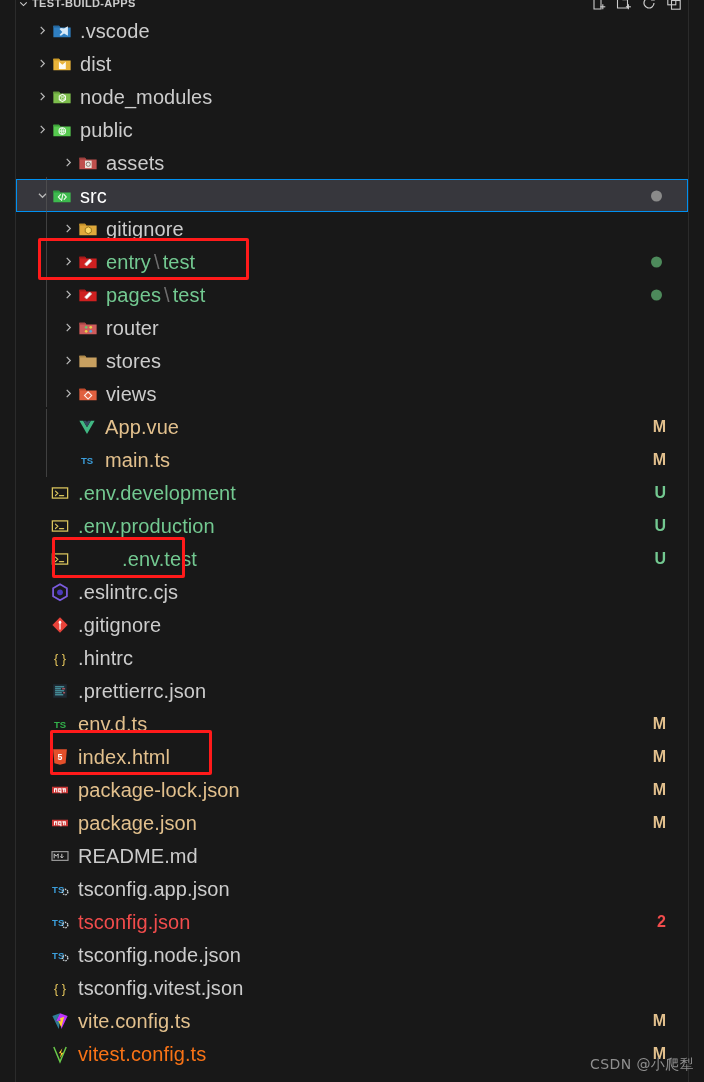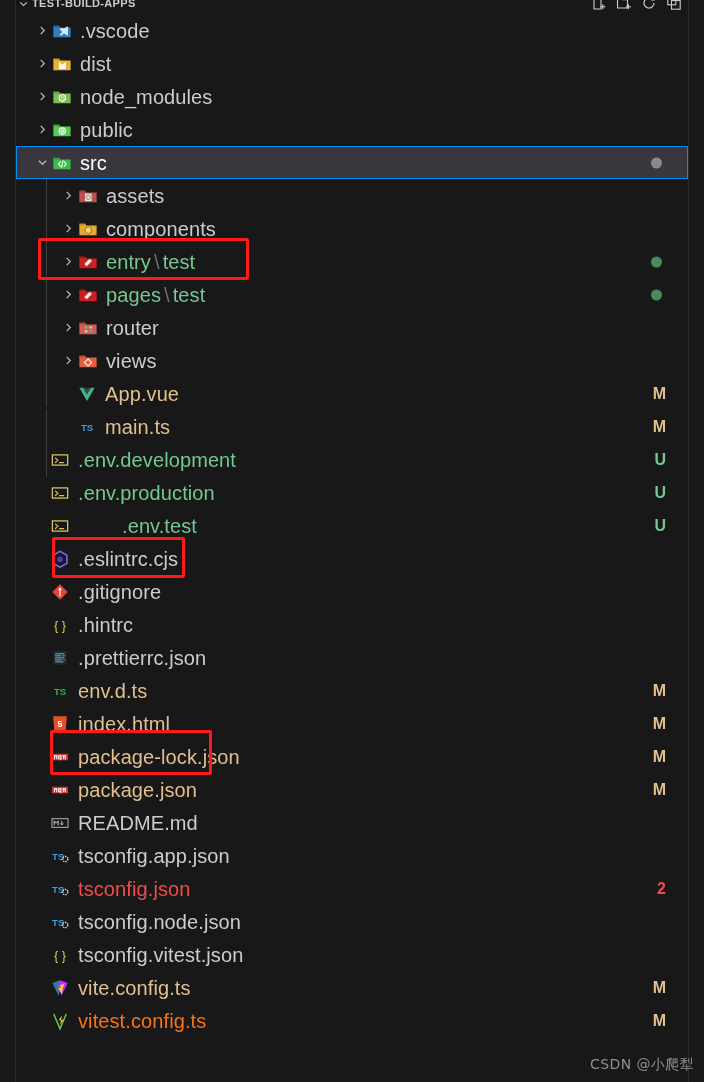--- a/index.html
+++ b/index.html
@@ -198,70 +198,70 @@
         <span class="icon">
           <svg viewBox="0 0 22 22" width="20" height="20">
             <path d="M1.5 5.2h6.2l1.5 1.9h11.3V18H1.5z" fill="#56c94f"></path>
             <path d="M1.5 5.2h6.2l1.5 1.9H1.5z" fill="#3da238"></path>
             <circle cx="11.3" cy="12.2" r="3.6" fill="none" stroke="#eefbee" stroke-width="1.2"></circle>
             <path d="M7.7 12.2h7.2M11.3 8.6c1.6 1.6 1.6 5.6 0 7.2-1.6-1.6-1.6-5.6 0-7.2z" stroke="#eefbee" stroke-width="1.1" fill="none"></path>
           </svg>
         </span>
         <span class="label" style="color: rgb(204, 204, 204);">public</span>
       </div>
-      <div class="row selected">
-        <div class="focus-border"></div>
-        <span class="indent ind-1"></span>
-        <span class="twisty">
-          <svg viewBox="0 0 16 16" fill="none" stroke="currentColor" stroke-width="1.5">
-            <path d="M3.6 5.8 8 10.2l4.4-4.4"></path>
-          </svg>
-        </span>
-        <span class="icon">
-          <svg viewBox="0 0 22 22" width="20" height="20">
-            <path d="M1.5 5.2h6.2l1.5 1.9h11.3V18H1.5z" fill="#3dba4e"></path>
-            <path d="M1.5 5.2h6.2l1.5 1.9H1.5z" fill="#2c9a3c"></path>
-            <path d="M9.3 9.5 7 12.1l2.3 2.6M13.4 9.5l2.3 2.6-2.3 2.6M12.1 8.6l-1.6 7.2" stroke="#eafbe9" stroke-width="1.25" fill="none" stroke-linecap="round"></path>
-          </svg>
-        </span>
-        <span class="label" style="color: rgb(255, 255, 255);">src</span>
-        <span class="dot" style="background: rgb(138, 138, 138);"></span>
-      </div>
       <div class="row">
         <span class="indent ind-2"></span>
         <span class="twisty">
           <svg viewBox="0 0 16 16" fill="none" stroke="currentColor" stroke-width="1.5">
             <path d="M5.8 3.6 10.2 8l-4.4 4.4"></path>
           </svg>
         </span>
         <span class="icon">
           <svg viewBox="0 0 22 22" width="20" height="20">
             <path d="M1.5 5.2h6.2l1.5 1.9h11.3V18H1.5z" fill="#c0504d"></path>
             <path d="M1.5 5.2h6.2l1.5 1.9H1.5z" fill="#9b3f3d"></path>
             <rect x="7.7" y="8.4" width="7.3" height="8.2" fill="#ece6df"></rect>
             <circle cx="11.3" cy="12.4" r="2.3" fill="none" stroke="#7a6f66" stroke-width="1"></circle>
           </svg>
         </span>
         <span class="label" style="color: rgb(204, 204, 204);">assets</span>
       </div>
+      <div class="row selected">
+        <div class="focus-border"></div>
+        <span class="indent ind-1"></span>
+        <span class="twisty">
+          <svg viewBox="0 0 16 16" fill="none" stroke="currentColor" stroke-width="1.5">
+            <path d="M3.6 5.8 8 10.2l4.4-4.4"></path>
+          </svg>
+        </span>
+        <span class="icon">
+          <svg viewBox="0 0 22 22" width="20" height="20">
+            <path d="M1.5 5.2h6.2l1.5 1.9h11.3V18H1.5z" fill="#3dba4e"></path>
+            <path d="M1.5 5.2h6.2l1.5 1.9H1.5z" fill="#2c9a3c"></path>
+            <path d="M9.3 9.5 7 12.1l2.3 2.6M13.4 9.5l2.3 2.6-2.3 2.6M12.1 8.6l-1.6 7.2" stroke="#eafbe9" stroke-width="1.25" fill="none" stroke-linecap="round"></path>
+          </svg>
+        </span>
+        <span class="label" style="color: rgb(255, 255, 255);">src</span>
+        <span class="dot" style="background: rgb(138, 138, 138);"></span>
+      </div>
       <div class="row">
         <span class="indent ind-2"></span>
         <span class="twisty">
           <svg viewBox="0 0 16 16" fill="none" stroke="currentColor" stroke-width="1.5">
             <path d="M5.8 3.6 10.2 8l-4.4 4.4"></path>
           </svg>
         </span>
         <span class="icon">
           <svg viewBox="0 0 22 22" width="20" height="20">
             <path d="M1.5 5.2h6.2l1.5 1.9h11.3V18H1.5z" fill="#e0a93b"></path>
             <path d="M1.5 5.2h6.2l1.5 1.9H1.5z" fill="#c38f28"></path>
             <path d="M11.3 8.6l3.3 1.9v3.9l-3.3 1.9-3.3-1.9v-3.9z" fill="#ffd966" stroke="#8a6a14" stroke-width=".9"></path>
           </svg>
         </span>
-        <span class="label" style="color: rgb(204, 204, 204);">components</span>
+        <span class="label" style="color: rgb(204, 204, 204);">gitignore</span>
       </div>
       <div class="row">
         <span class="indent ind-2"></span>
         <span class="twisty">
           <svg viewBox="0 0 16 16" fill="none" stroke="currentColor" stroke-width="1.5">
             <path d="M5.8 3.6 10.2 8l-4.4 4.4"></path>
           </svg>
         </span>
         <span class="icon">
           <svg viewBox="0 0 22 22" width="20" height="20">
@@ -317,20 +317,35 @@
       </div>
       <div class="row">
         <span class="indent ind-2"></span>
         <span class="twisty">
           <svg viewBox="0 0 16 16" fill="none" stroke="currentColor" stroke-width="1.5">
             <path d="M5.8 3.6 10.2 8l-4.4 4.4"></path>
           </svg>
         </span>
         <span class="icon">
           <svg viewBox="0 0 22 22" width="20" height="20">
+            <path d="M1.5 5.2h6.2l1.5 1.9h11.3V18H1.5z" fill="#c8a060"></path>
+            <path d="M1.5 5.2h6.2l1.5 1.9H1.5z" fill="#ad8848"></path>
+          </svg>
+        </span>
+        <span class="label" style="color: rgb(204, 204, 204);">stores</span>
+      </div>
+      <div class="row">
+        <span class="indent ind-2"></span>
+        <span class="twisty">
+          <svg viewBox="0 0 16 16" fill="none" stroke="currentColor" stroke-width="1.5">
+            <path d="M5.8 3.6 10.2 8l-4.4 4.4"></path>
+          </svg>
+        </span>
+        <span class="icon">
+          <svg viewBox="0 0 22 22" width="20" height="20">
             <path d="M1.5 5.2h6.2l1.5 1.9h11.3V18H1.5z" fill="#e1603f"></path>
             <path d="M1.5 5.2h6.2l1.5 1.9H1.5z" fill="#c24a2c"></path>
             <rect x="8.3" y="9.8" width="5.6" height="5.6" transform="rotate(45 11.1 12.6)" fill="none" stroke="#fdf0ec" stroke-width="1.2"></rect>
           </svg>
         </span>
         <span class="label" style="color: rgb(204, 204, 204);">views</span>
       </div>
       <div class="row">
         <span class="indent ind-file-2"></span>
         <span class="icon">

